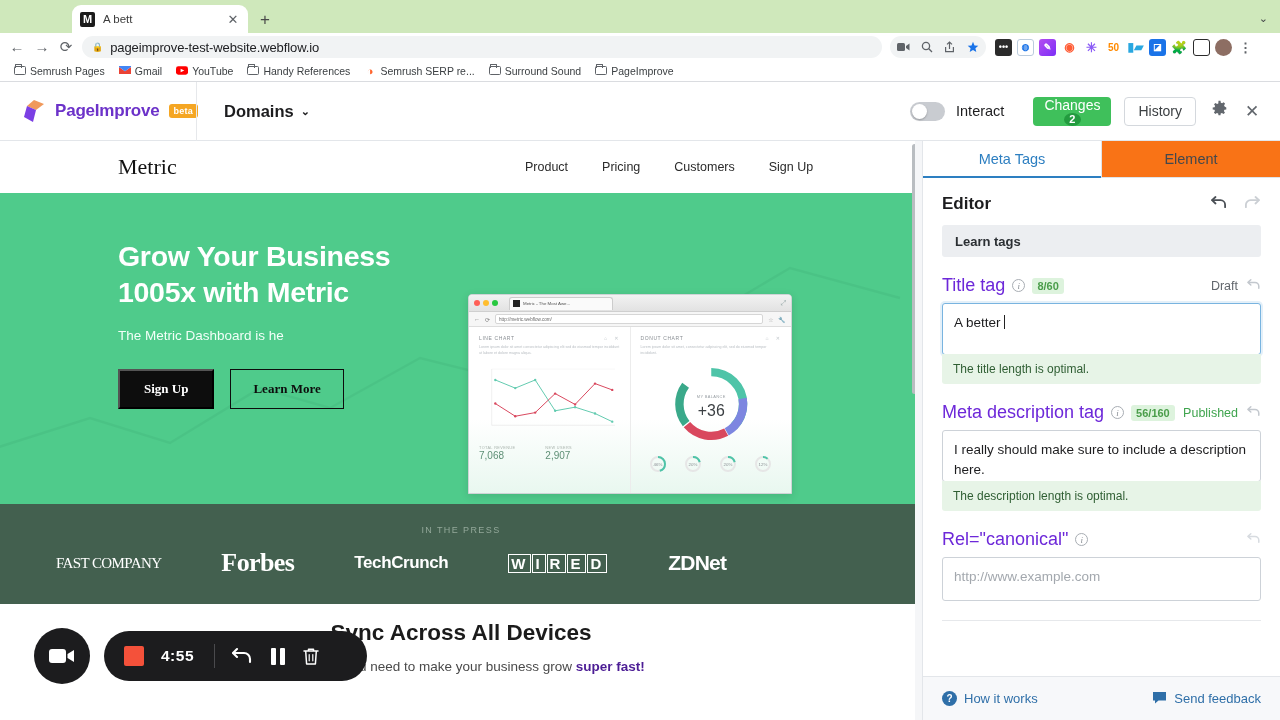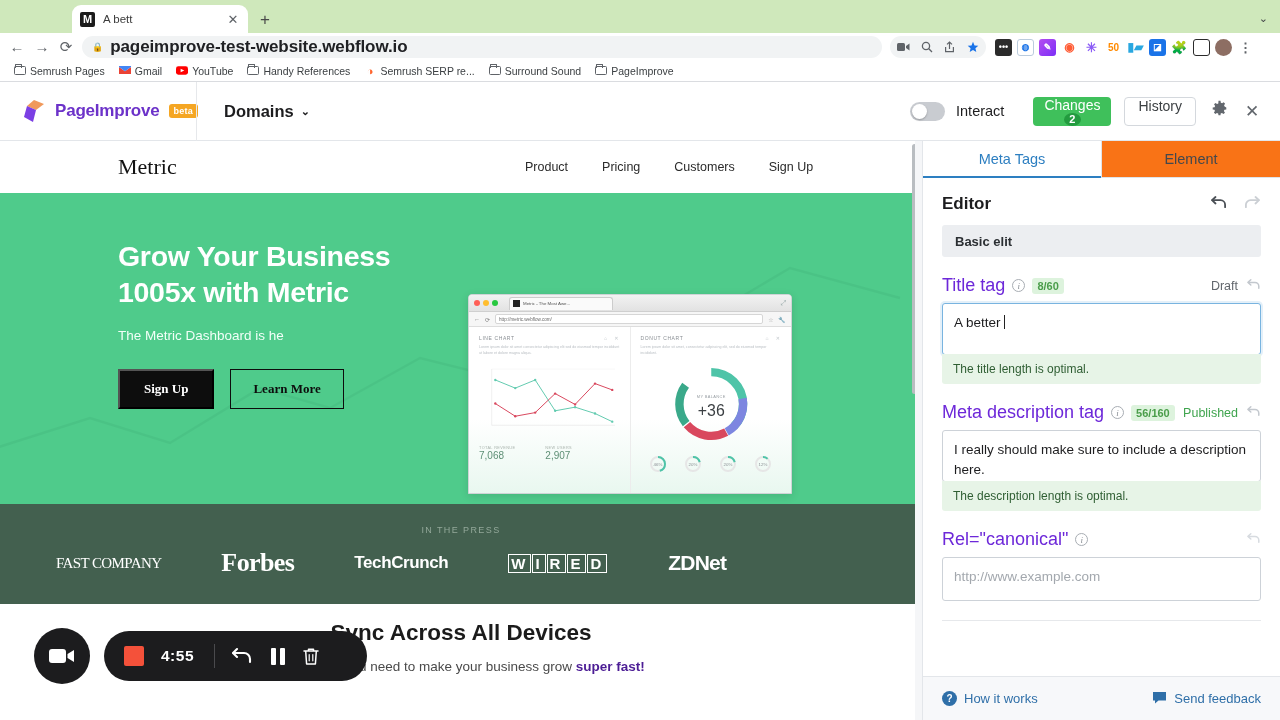--- a/index.html
+++ b/index.html
@@ -30,21 +30,21 @@
     font-size:17px; color:#4a4a4a; text-align:center; line-height:19px; }
   .chev-down-win { position:absolute; right:12px; top:12px; font-size:11px; color:#44474a; }
 
   .nav-bar { position:absolute; left:0; top:33px; width:1280px; height:27px; background:#fff; }
   .nav-ico { position:absolute; top:38px; font-size:15px; color:#5f6368; width:18px; text-align:center; line-height:18px; }
   .urlbar {
     position:absolute; left:82px; top:36px; width:800px; height:22px;
     background:#f1f3f4; border-radius:11px; display:flex; align-items:center; padding:0 10px;
   }
   .lock { font-size:9px; color:#5f6368; margin-right:7px; }
-  .url-text { font-size:17px; color:#202124; letter-spacing:-0.1px;font-weight:bold; }
+  .url-text { font-size:13px; color:#202124; letter-spacing:-0.1px; }
   .tb-right { position:absolute; top:36px; height:22px; display:flex; align-items:center; }
   .pillgroup { background:#f1f3f4; border-radius:11px; height:22px; display:flex; align-items:center; padding:0 4px; gap:4px; }
   .ic { width:19px; height:19px; display:flex; align-items:center; justify-content:center; font-size:11px; }
   .ext { width:17px; height:17px; border-radius:3px; display:flex; align-items:center; justify-content:center;
          font-size:9px; color:#fff; font-weight:bold; }
 
   .bm-bar { position:absolute; left:0; top:60px; width:1280px; height:21px; background:#fff;
             display:flex; align-items:center; padding-left:8px; gap:2px; }
   .bm { display:flex; align-items:center; gap:4px; padding:2px 6px; font-size:10.5px; color:#3c4043; white-space:nowrap; }
   .bm-ic { width:12px; height:11px; display:flex; align-items:center; justify-content:center; font-size:10px; }
@@ -66,21 +66,21 @@
   .hdr-right { margin-left:auto; display:flex; align-items:center; gap:13px; padding-right:18px; }
   .toggle { width:35px; height:19px; border-radius:10px; background:#c9ccd1; position:relative; }
   .toggle .knob { position:absolute; left:2px; top:2px; width:15px; height:15px; border-radius:50%; background:#fff;
                   box-shadow:0 1px 2px rgba(0,0,0,.25); }
   .interact-lbl { font-size:14.5px; color:#1d1d1f; margin-right:16px; }
   .btn-changes { background:#3fc05b; color:#fff; font-size:14px; border-radius:4px; height:29px;
                  display:flex; align-items:center; padding:0 11px;flex-direction:column; }
   .badge-cnt { background:#239b3f; color:#fff; font-size:11px; font-weight:bold; border-radius:50%;
                width:17px; height:17px; display:flex; align-items:center; justify-content:center; }
   .btn-history { background:#fff; border:1px solid #d4d8dd; color:#3c4043; font-size:14px; border-radius:4px;
-                 height:29px; display:flex; padding:0 13px; }
+                 height:29px; display:flex; align-items:center; padding:0 13px; }
   .hdr-ic { font-size:17px; color:#62676d; width:20px; text-align:center; }
 
   
   .viewport { position:absolute; left:0; top:141px; width:922px; height:579px; overflow:hidden; background:#fff; }
   .site-nav { height:52px; background:#fff; display:flex; align-items:center; position:relative; }
   .site-logo { position:absolute; left:118px; font-family:"Liberation Serif", serif; font-size:22px; color:#111; }
   .site-links { position:absolute; left:525px; display:flex; gap:34px; }
   .site-links span { font-size:12.5px; color:#2b2b2b; }
 
   .hero { position:relative; height:311px; background:#4fcb8b; overflow:hidden; }
@@ -543,21 +543,21 @@
           </span>
           <span>
             <svg width="17" height="15" viewBox="0 0 17 15">
                 <path d="M12.5 8.5 L16 5.2 L12.5 2" fill="none" stroke="#cbcfd4" stroke-width="1.8" stroke-linecap="round" stroke-linejoin="round"></path>
                 <path d="M15.5 5.2 H7.5 a4.6 4.6 0 0 0 -4.6 4.6 v2.4" fill="none" stroke="#cbcfd4" stroke-width="1.8" stroke-linecap="round"></path>
               </svg>
           </span>
         </span>
       </div>
 
-      <div class="basic-tags">Basic elit</div>
+      <div class="basic-tags">Learn tags</div>
 
       <div class="fgroup">
         <div class="fl-row">
           <span class="fl-label">Title tag</span>
           <span class="info-i">i</span>
           <span class="cnt">8/60</span>
           <span class="st">
             <span class="st-draft">Draft</span>
             <span>
               <svg width="14" height="13" viewBox="0 0 14 13">

